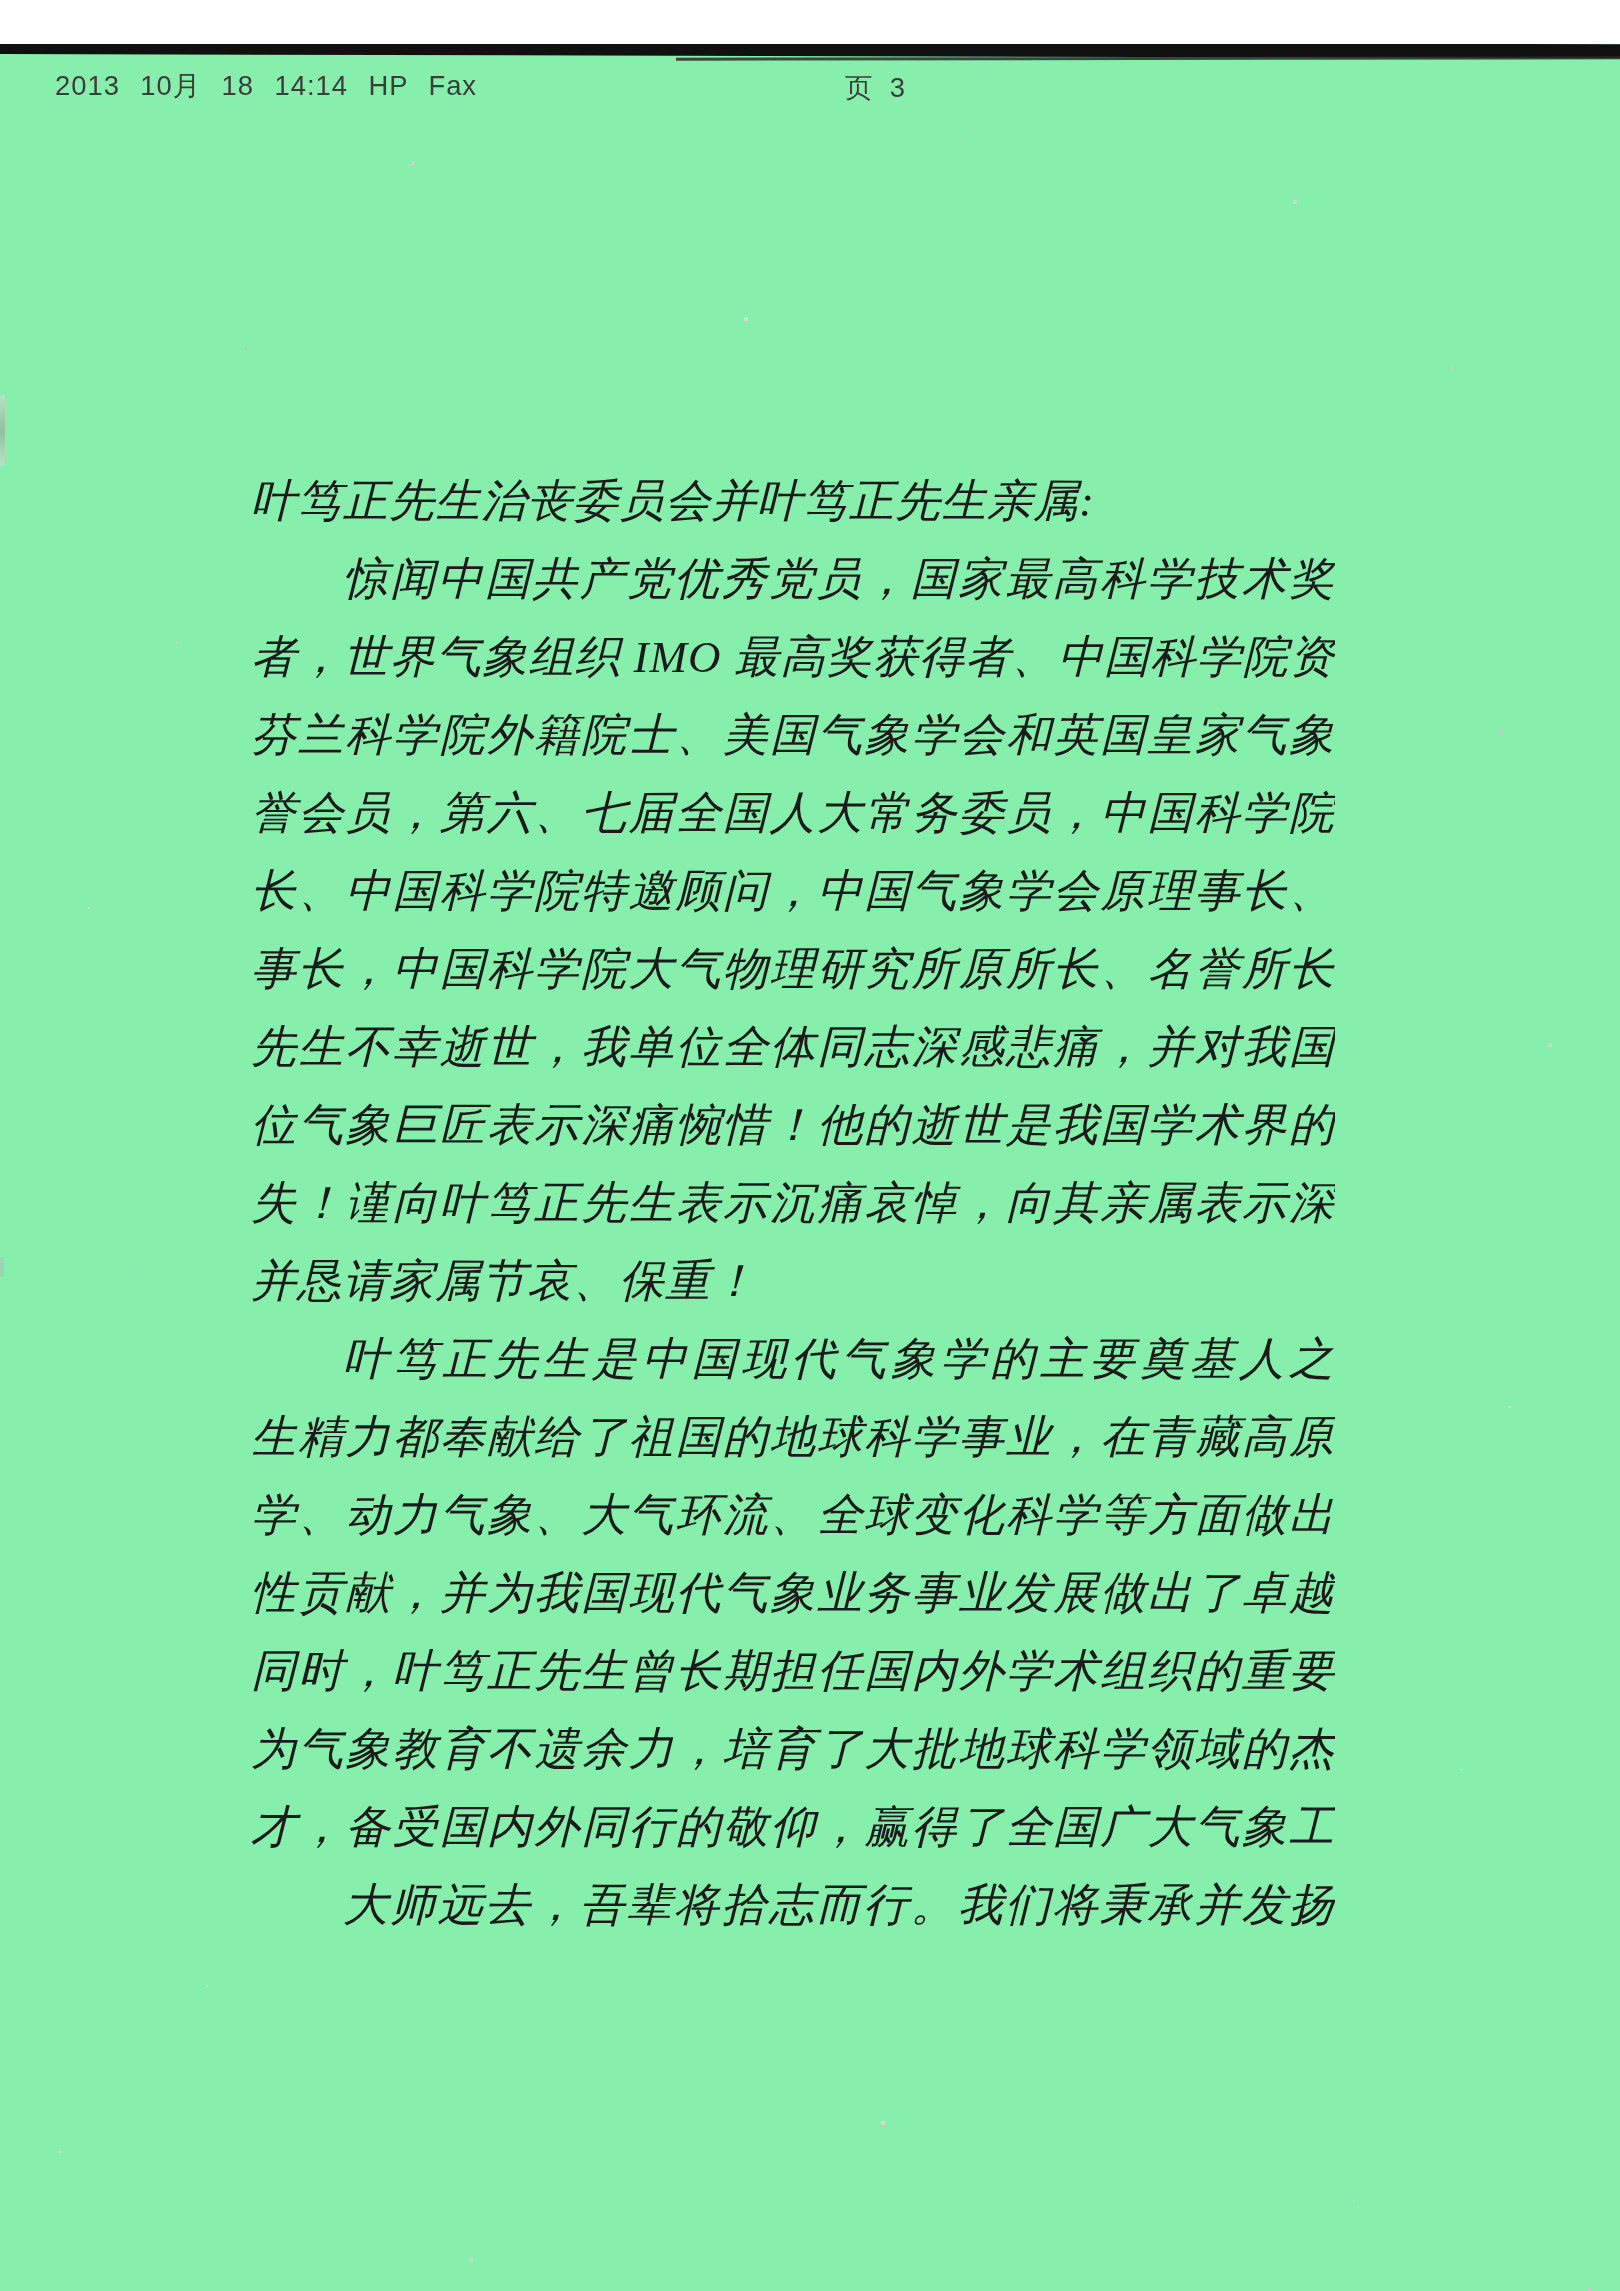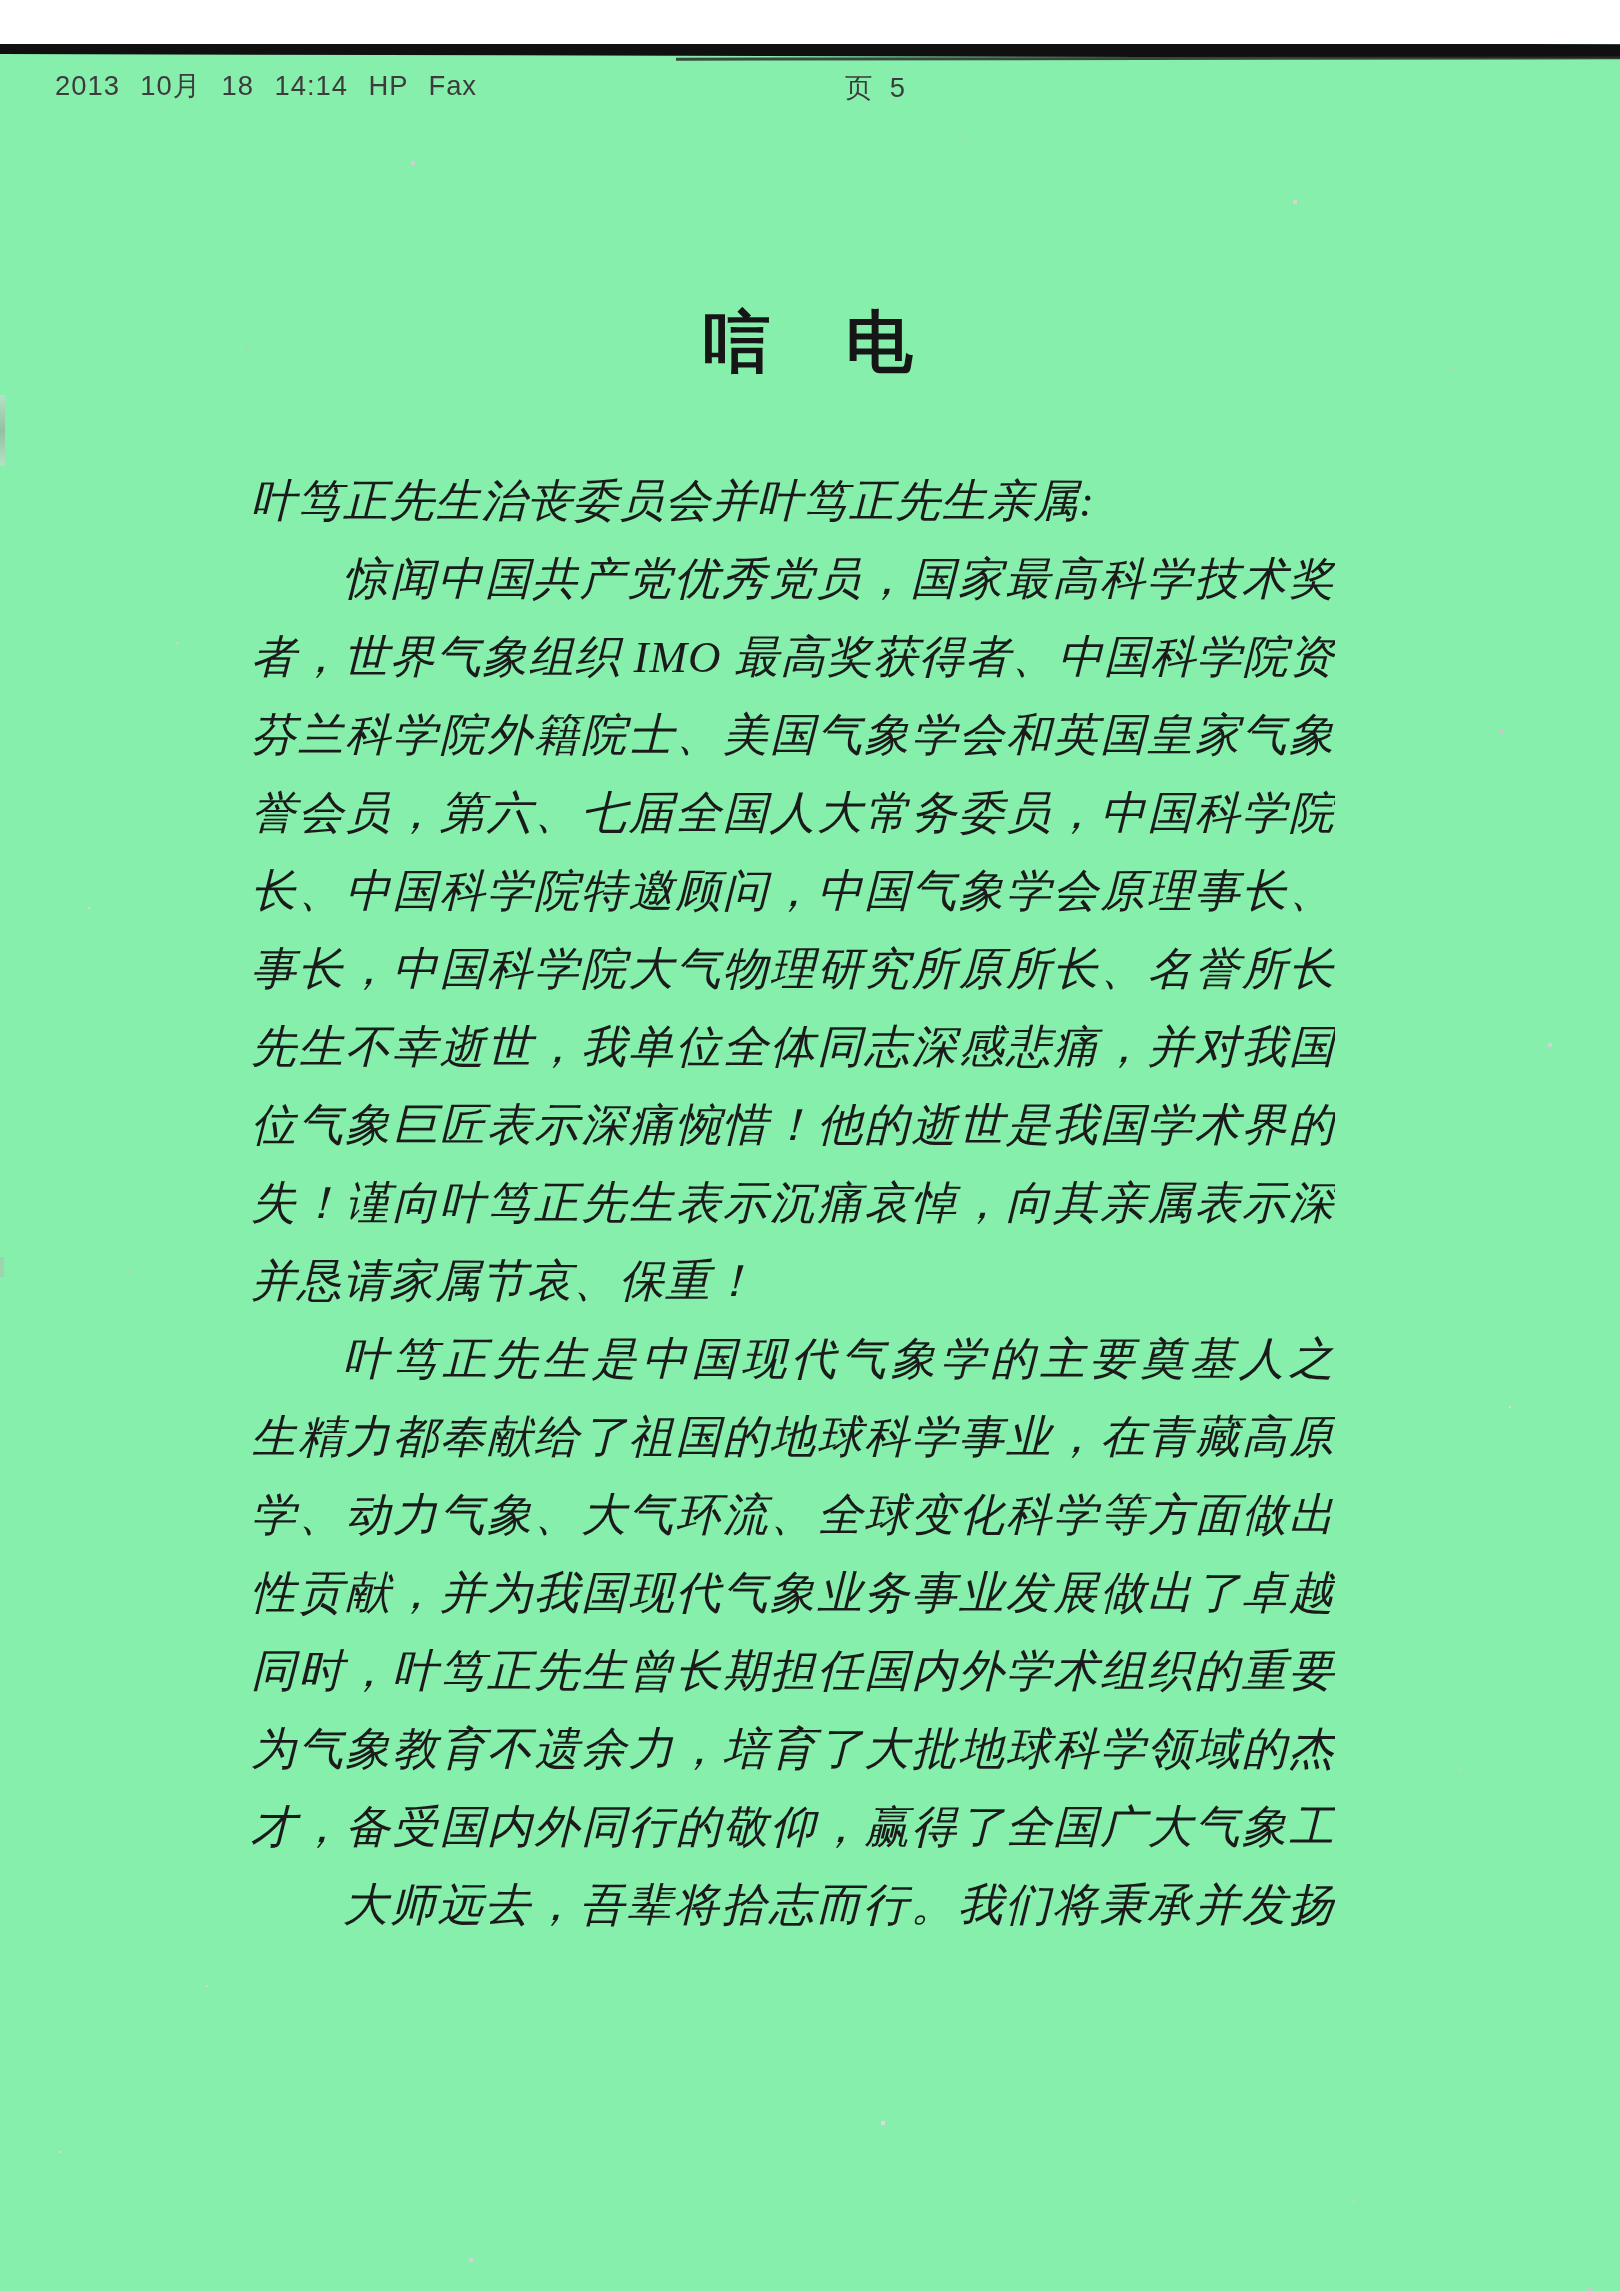--- a/index.html
+++ b/index.html
@@ -132,24 +132,23 @@
 <div class="page">
 
   <div class="scan-bar"></div>
   <div class="scan-bar-2"></div>
   <div class="streak-a"></div>
   <div class="streak-b"></div>
   <div class="specks"></div>
 
   <div class="fax-header">
     <span class="fax-info">2013 10月 18 14:14 HP Fax</span>
-    <span class="page-num">页 5</span>
+    <span class="page-num">页 3</span>
   </div>
 
-  <h1 class="doc-title">唁 电</h1>
 
   <div class="doc-body">
     <div class="line">叶笃正先生治丧委员会并叶笃正先生亲属:</div>
     <div class="line full indent">惊闻中国共产党优秀党员，国家最高科学技术奖获得</div>
     <div class="line full">者，世界气象组织 IMO 最高奖获得者、中国科学院资深院士、</div>
     <div class="line full">芬兰科学院外籍院士、美国气象学会和英国皇家气象学会荣</div>
     <div class="line full">誉会员，第六、七届全国人大常务委员，中国科学院原副院</div>
     <div class="line full">长、中国科学院特邀顾问，中国气象学会原理事长、名誉理</div>
     <div class="line full">事长，中国科学院大气物理研究所原所长、名誉所长叶笃正</div>
     <div class="line full">先生不幸逝世，我单位全体同志深感悲痛，并对我国失去这</div>

